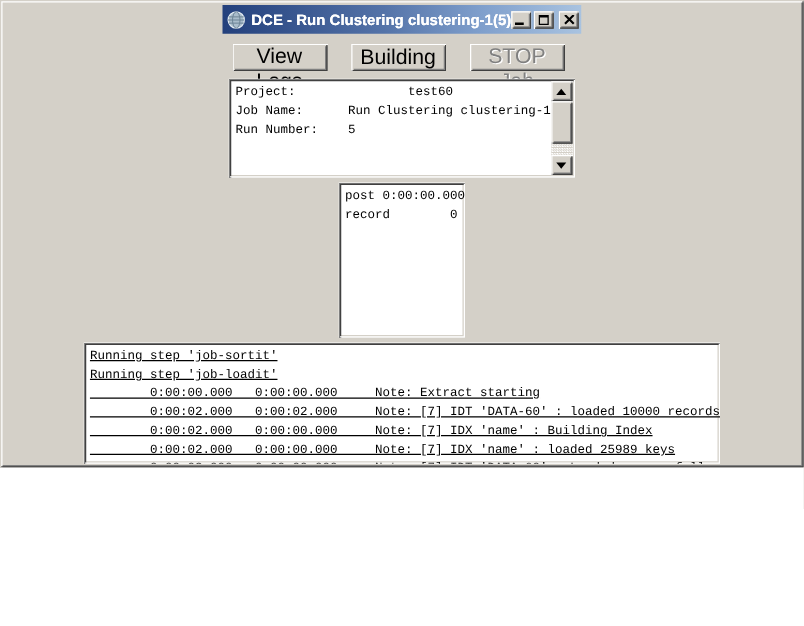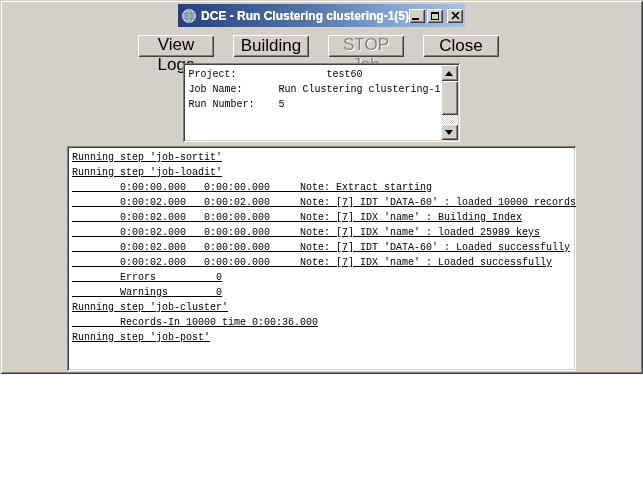--- a/index.html
+++ b/index.html
@@ -162,39 +162,42 @@
           <path d="M1 0 L8 7 M8 0 L1 7" stroke="#000" stroke-width="1.7"></path>
         </svg>
       </button>
     </div>
   </div>
 
   <div class="toolbar">
     <button class="tb-btn">View Logs</button>
     <button class="tb-btn">Building</button>
     <button class="tb-btn disabled" disabled="">STOP Job</button>
-    <button class="tb-btn">Close</button>
   </div>
 
   <div class="panel panel-info">
     <pre>Project:               test60
 Job Name:      Run Clustering clustering-1
 Run Number:    5</pre>
     <div class="scrollbar">
       <button class="sb-btn">
         <span class="arrow-up"></span>
       </button>
       <div class="sb-thumb"></div>
       <div class="sb-track"></div>
       <button class="sb-btn">
         <span class="arrow-down"></span>
       </button>
     </div>
   </div>
 
+  <div class="panel panel-status">
+    <pre>post 0:00:00.000
+record        0</pre>
+  </div>
 
   <div class="panel panel-log">
     <pre>Running step 'job-sortit'
 Running step 'job-loadit'
         0:00:00.000   0:00:00.000     Note: Extract starting
         0:00:02.000   0:00:02.000     Note: [7] IDT 'DATA-60' : loaded 10000 records
         0:00:02.000   0:00:00.000     Note: [7] IDX 'name' : Building Index
         0:00:02.000   0:00:00.000     Note: [7] IDX 'name' : loaded 25989 keys
         0:00:02.000   0:00:00.000     Note: [7] IDT 'DATA-60' : Loaded successfully
         0:00:02.000   0:00:00.000     Note: [7] IDX 'name' : Loaded successfully

